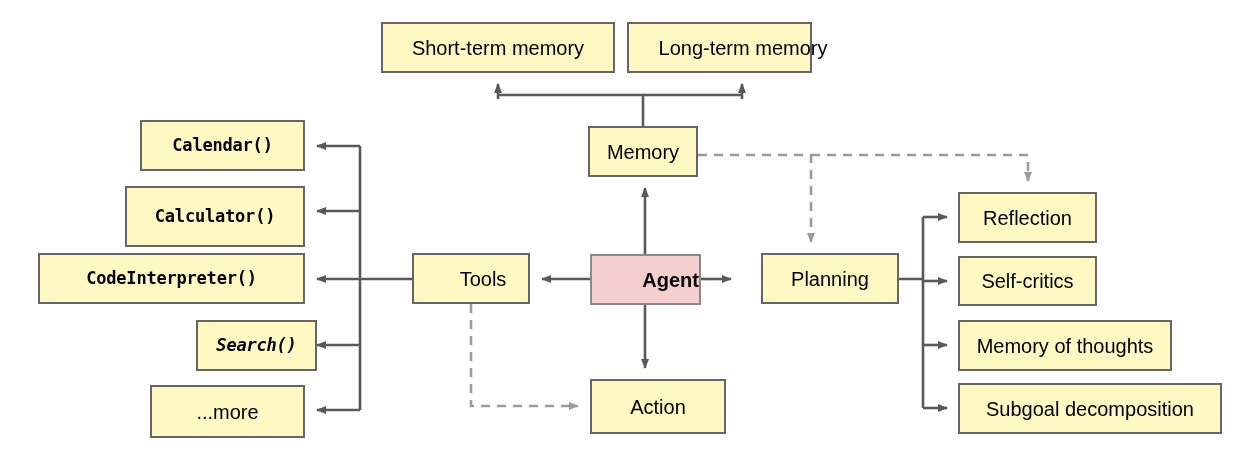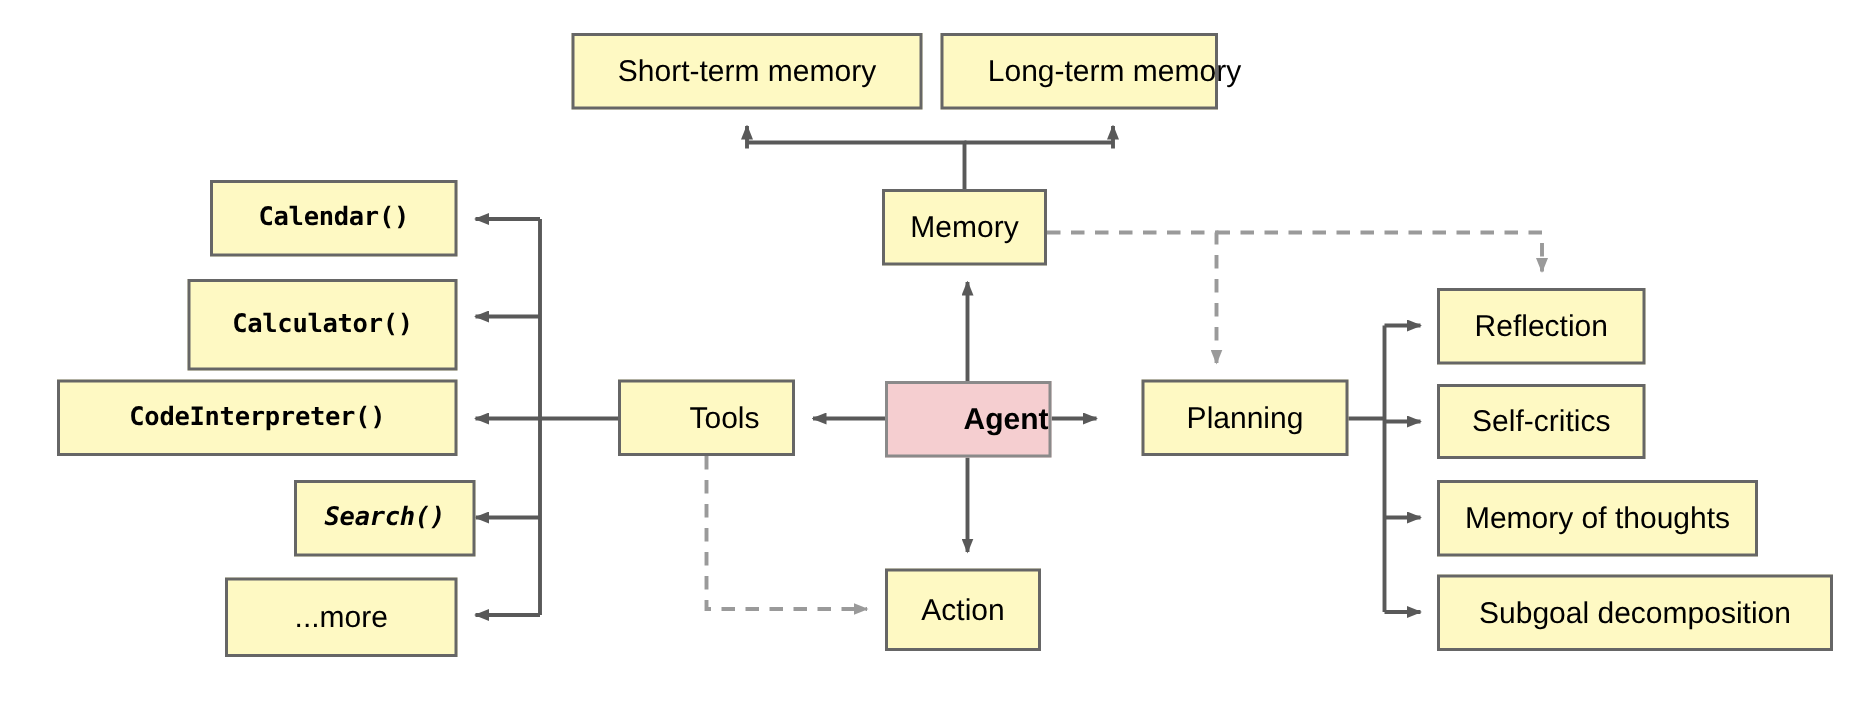--- a/index.html
+++ b/index.html
@@ -122,21 +122,21 @@
   </div>
 
   <div class="node" style="left:412px; top:253px; width:118px; height:51px;padding-left:24px;">
     <span>Tools</span>
   </div>
 
   <div class="node" style="left:742px; top:253px; width:138px; height:51px;margin-left:19px;">
     <span>Planning</span>
   </div>
 
-  <div class="node" style="left:590px; top:379px; width:104px; height:55px;">
+  <div class="node" style="left:590px; top:379px; width:136px; height:55px;">
     <span>Action</span>
   </div>
 
   <div class="node mono" style="left:140px; top:120px; width:165px; height:51px;">
     <span>Calendar()</span>
   </div>
 
   <div class="node mono" style="left:125px; top:186px; width:180px; height:61px;">
     <span>Calculator()</span>
   </div>

